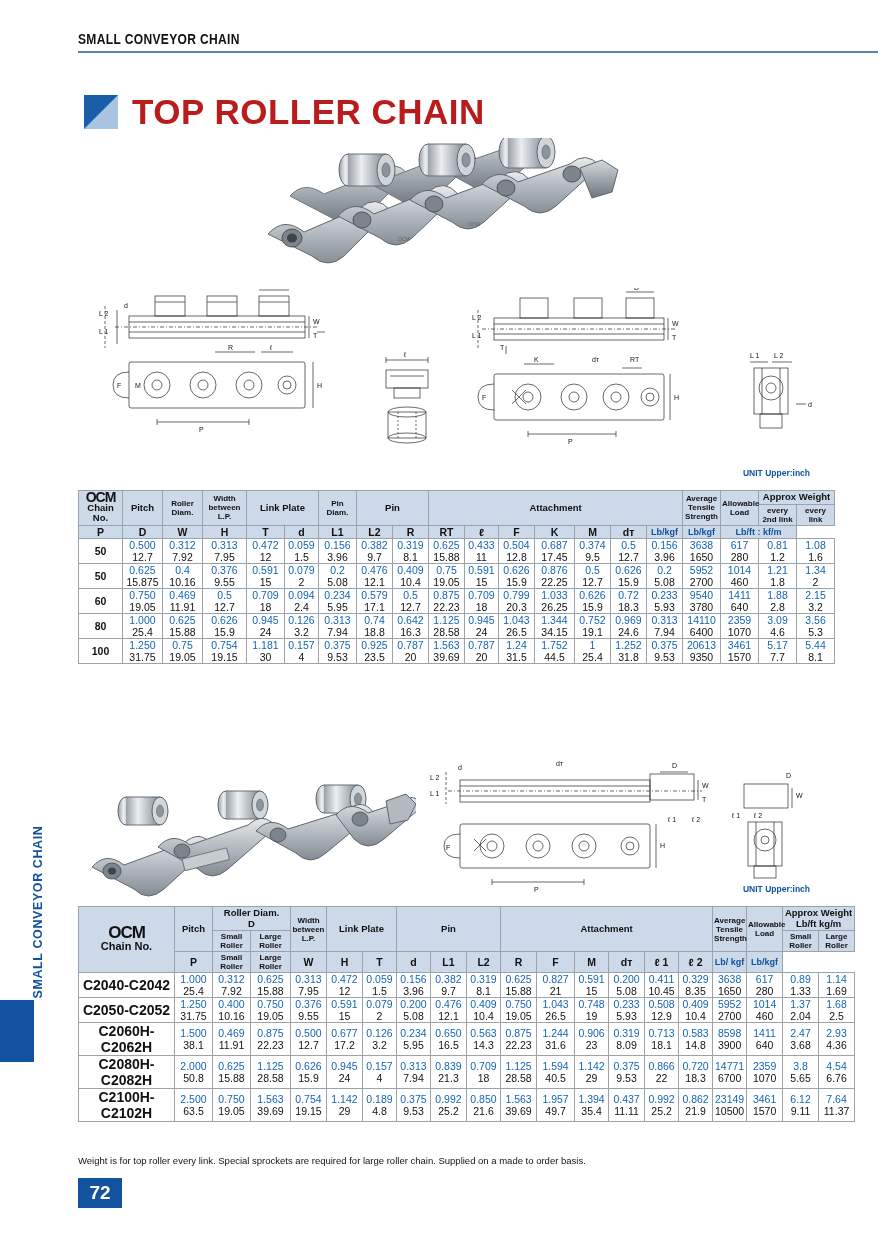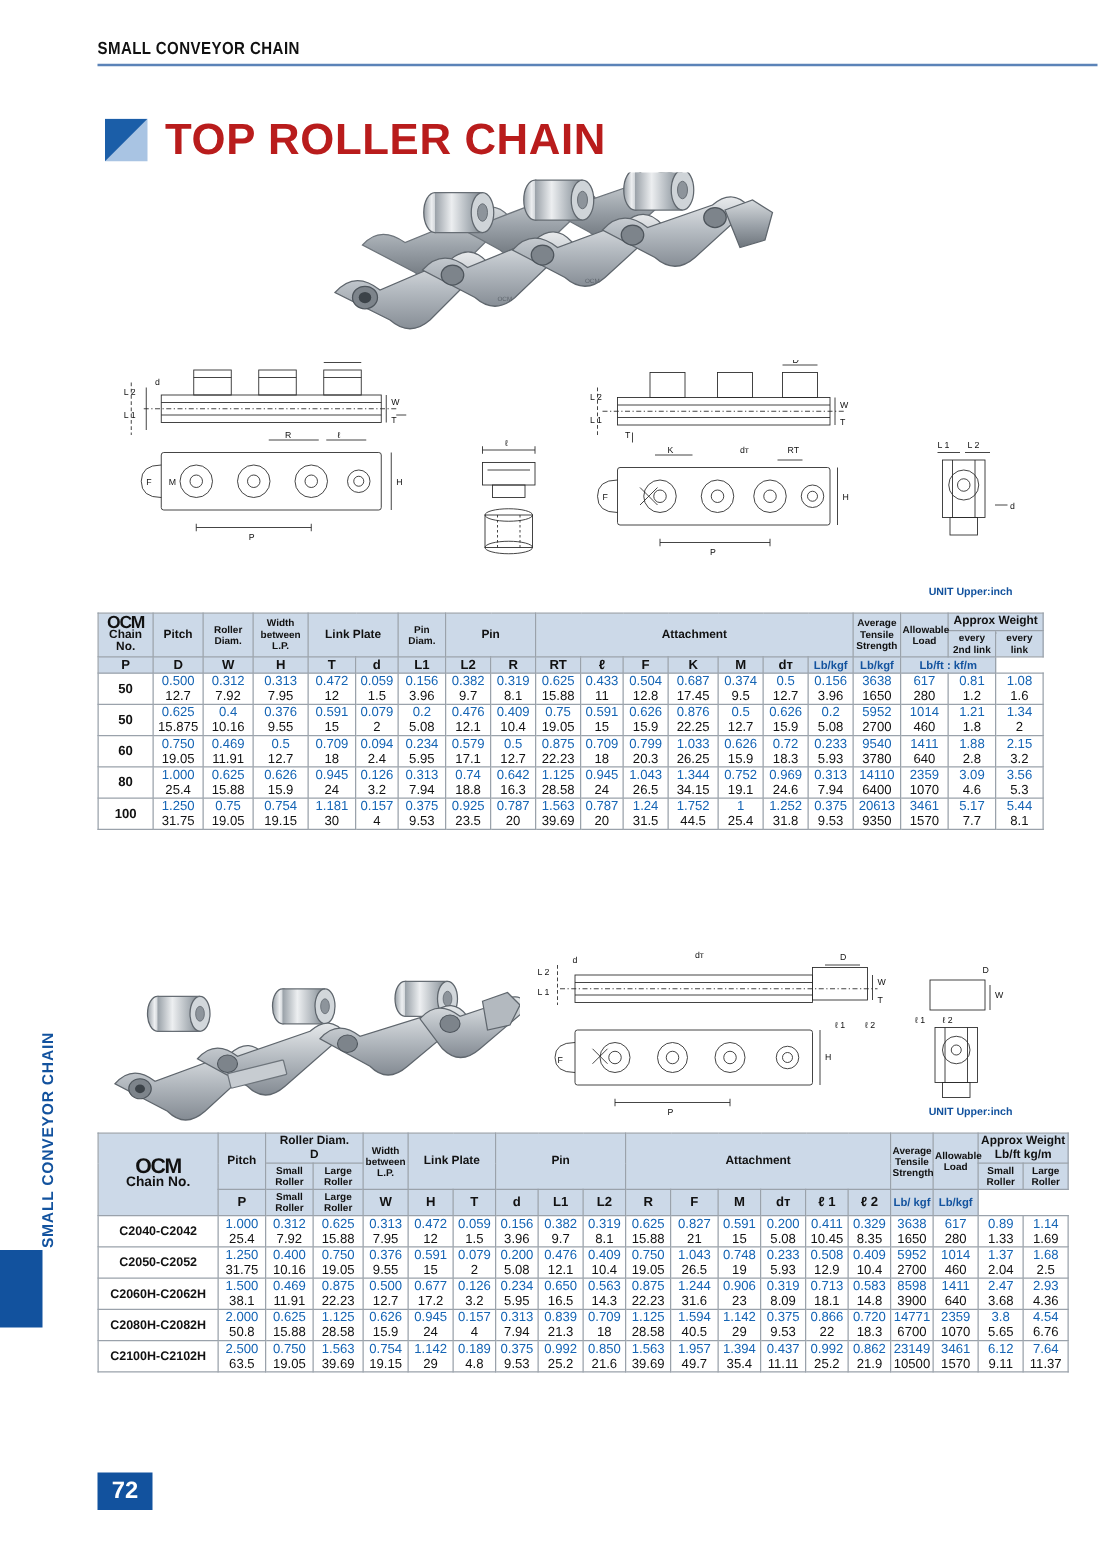--- a/index.html
+++ b/index.html
@@ -67,21 +67,21 @@
     font-size:9.5px;
     font-weight:bold;
     line-height:10.5px;
     padding:1px 1px;
   }
   table.spec thead th.sym { font-size:10.5px; }
   table.spec thead th.unitblue { color:#12529e; font-size:9px; }
   table.spec thead th.small { font-size:8px; line-height:9px; }
   table.spec tbody td { background:#fff; font-size:10.5px; }
   td.chain { font-weight:bold; font-size:12.5px; color:#111; }
-  td.chain.wide { font-size:10px; }
+  td.chain.wide { font-size:14px; }
   td.num { padding:1px 3px 1px 2px; text-align:right; line-height:12px; }
   td.num .in { color:#1464b4; display:block; }
   td.num .mm { color:#111; display:block; }
 
   .foot-note {
     position:absolute; font-size:9.5px; color:#111; letter-spacing:0;
   }
 
   
   .pagenum {
@@ -1397,16 +1397,17 @@
             <span class="mm">9.11</span>
           </td>
           <td class="num">
             <span class="in">7.64</span>
             <span class="mm">11.37</span>
           </td>
         </tr>
       </tbody>
   </table>
 
+  <div class="foot-note" style="left:78px; top:1155px;">Weight is for top roller every link. Special sprockets are required for large roller chain. Supplied on a made to order basis.</div>
 
   <div class="pagenum">72</div>
 
 </div>
 
 </body></html>

